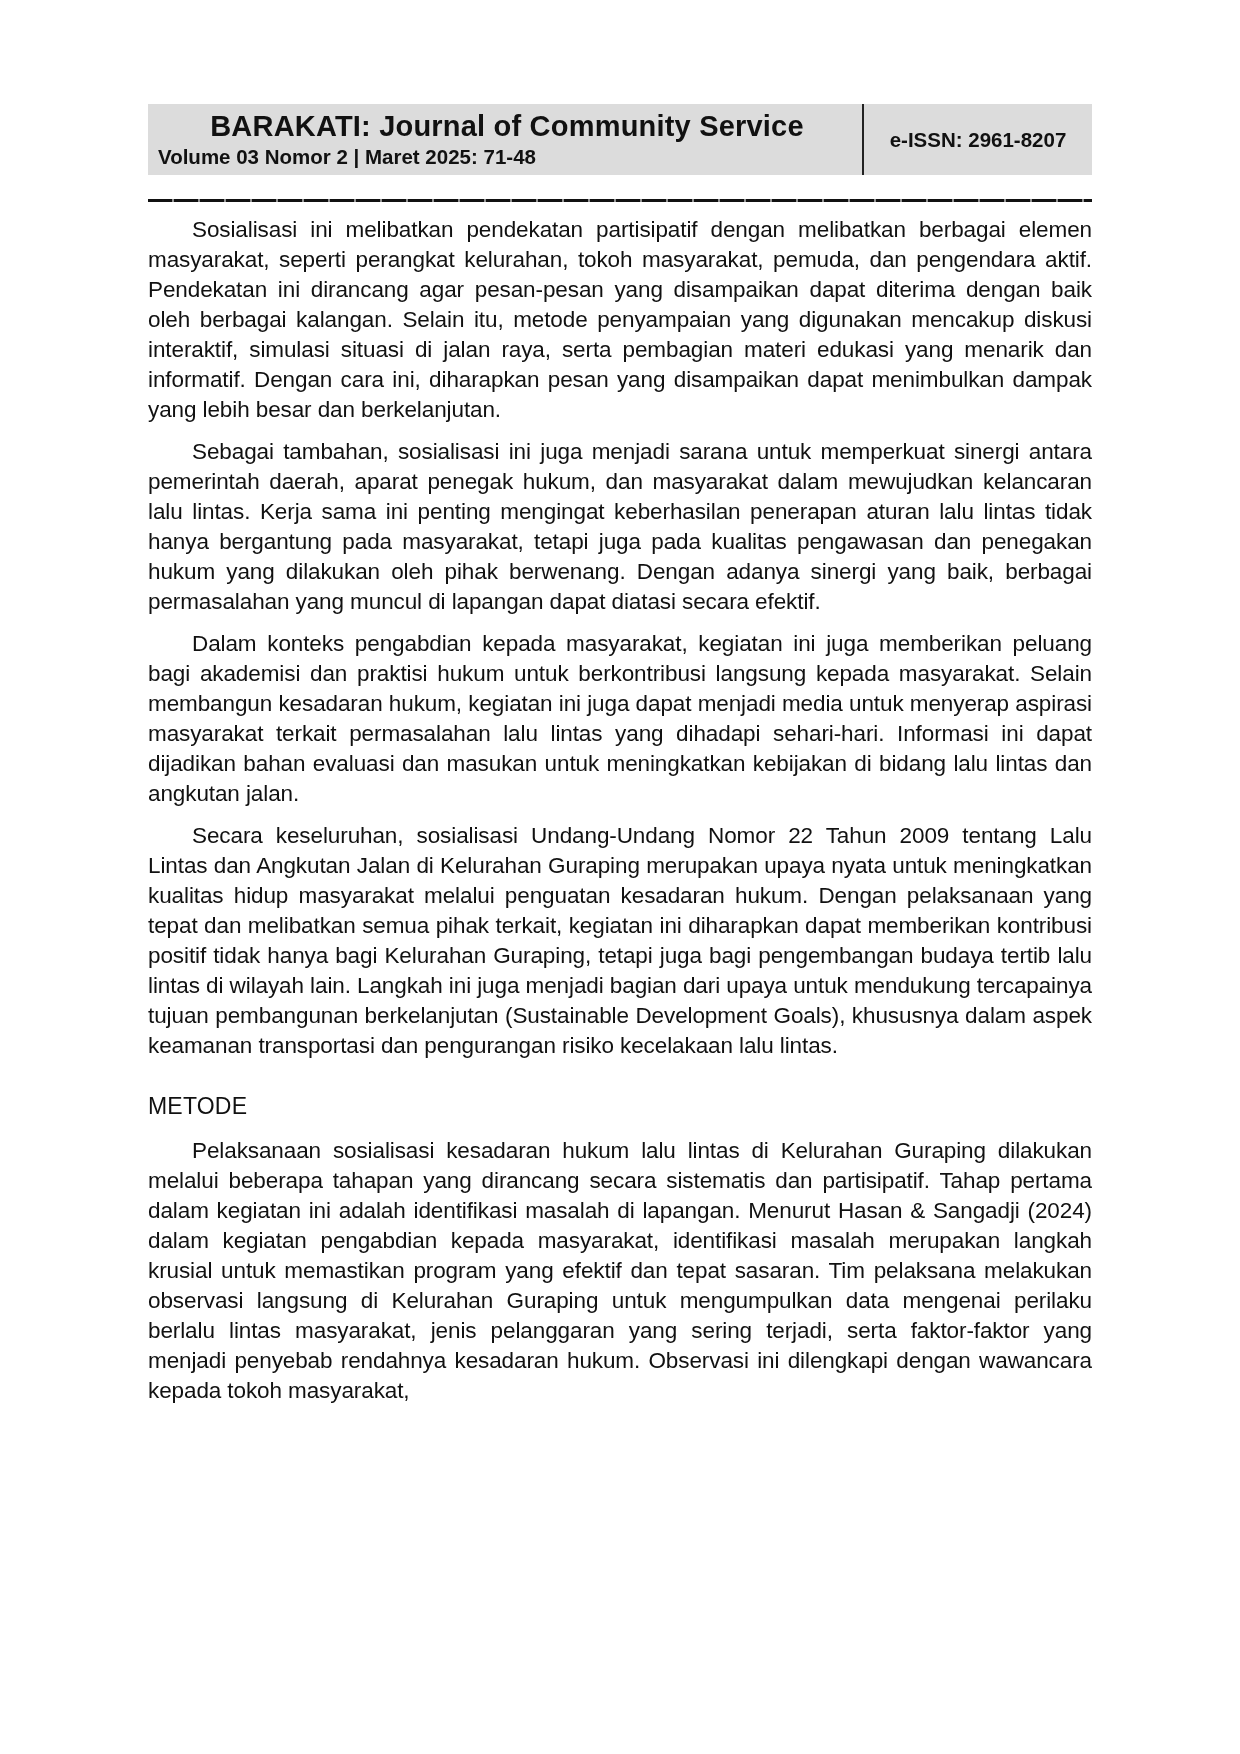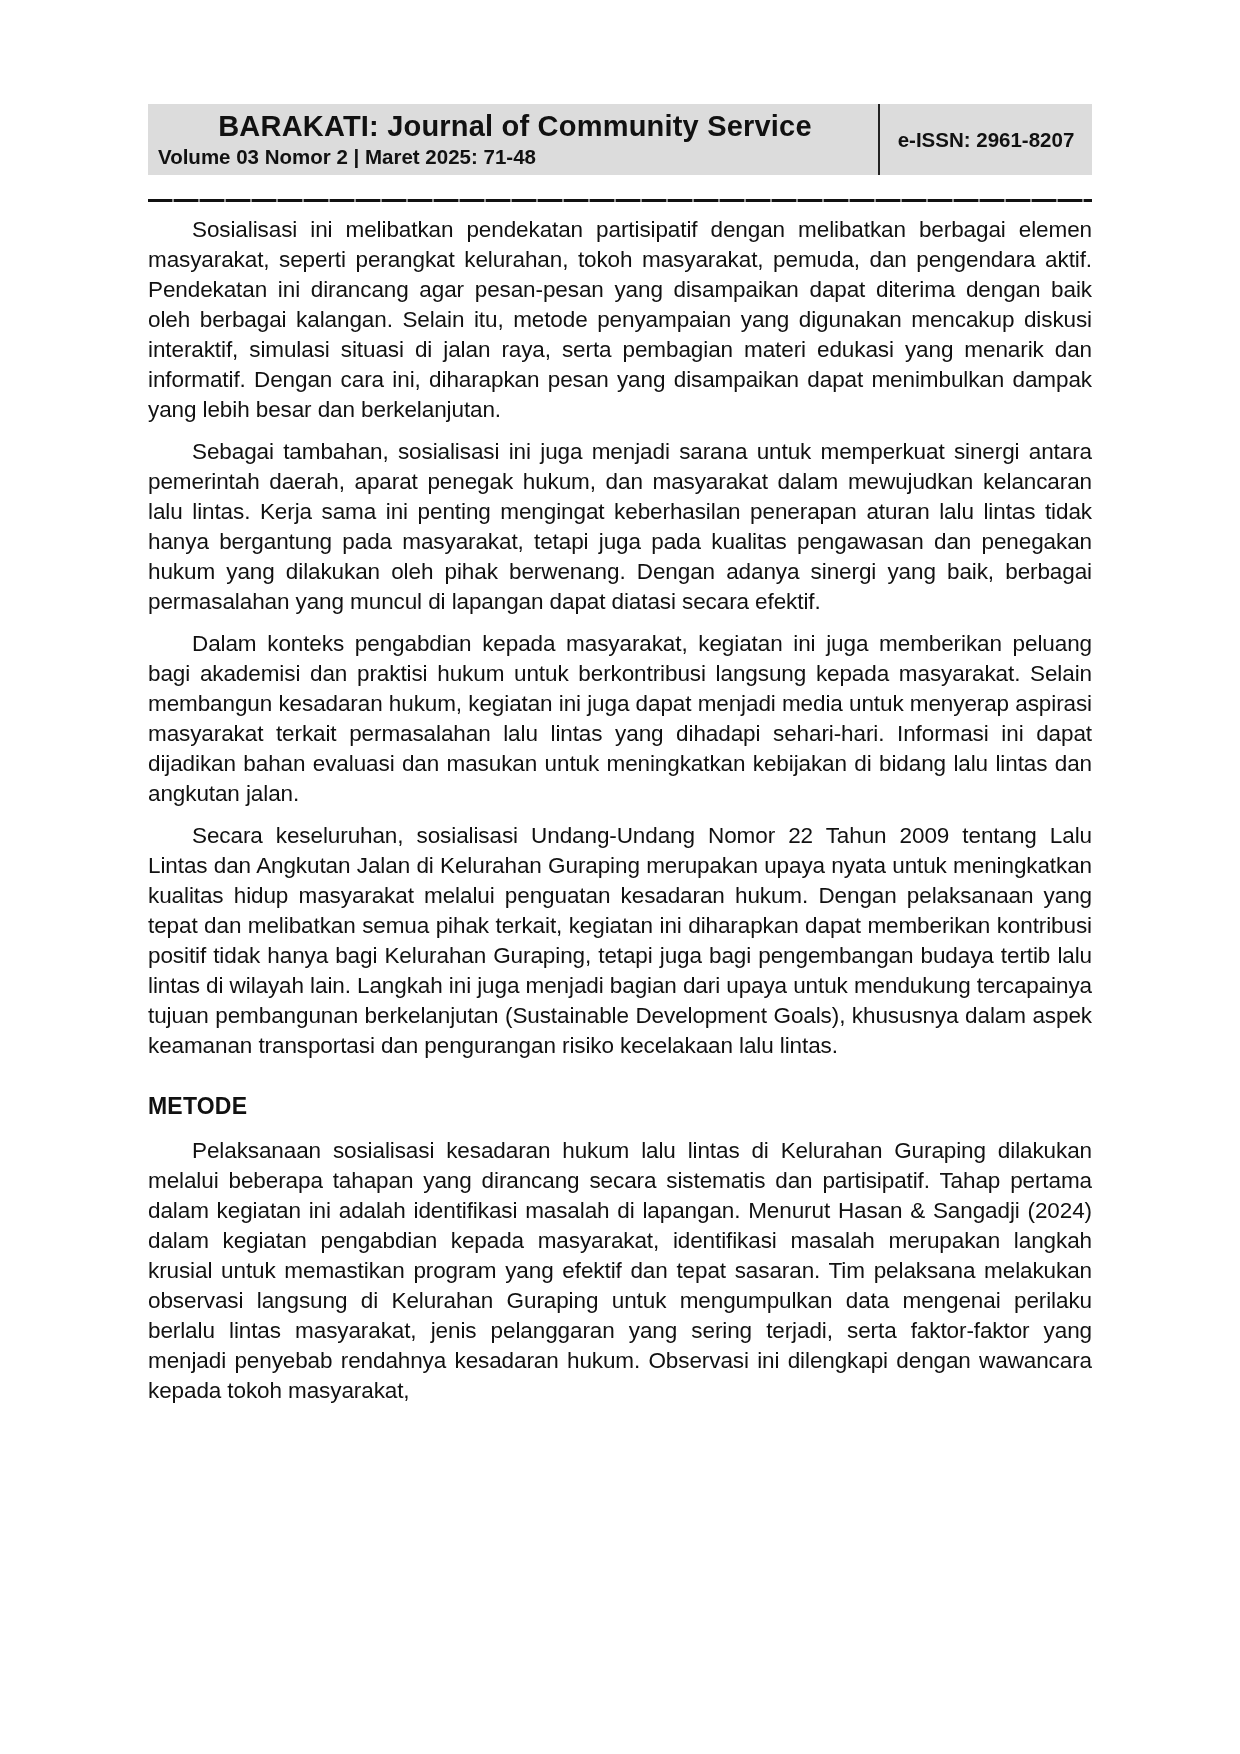--- a/index.html
+++ b/index.html
@@ -49,21 +49,21 @@
     width: 2px;
     background: #222222;
   }
   .jheader-right {
     width: 204px;
     display: flex;
     align-items: center;
     justify-content: center;
     font-size: 20.5px;
     font-weight: bold;
-    padding: 4px;
+    padding: 12px;
     text-align: left;
   }
   
   .separator {
     margin-top: 24px;
     height: 3px;
     background: repeating-linear-gradient(
       90deg,
       #111111 0px, #111111 24px,
       rgba(17,17,17,0.45) 24px, rgba(17,17,17,0.45) 26px
@@ -77,21 +77,21 @@
     text-align: justify;
     letter-spacing: -0.1px;
   }
   .body-text p {
     margin: 0 0 12px 0;
     text-indent: 44px;
   }
   .body-text p.no-indent { text-indent: 0; }
   .section-heading {
     font-size: 23px;
-    font-weight: bold;
+    font-weight: normal;
     margin: 30px 0 15px 0;
     text-align: left;
     letter-spacing: 0.2px;
   }
   .page-number {
     position: absolute;
     top: 1658px;
     left: 148px;
     width: 944px;
     font-size: 24px;

